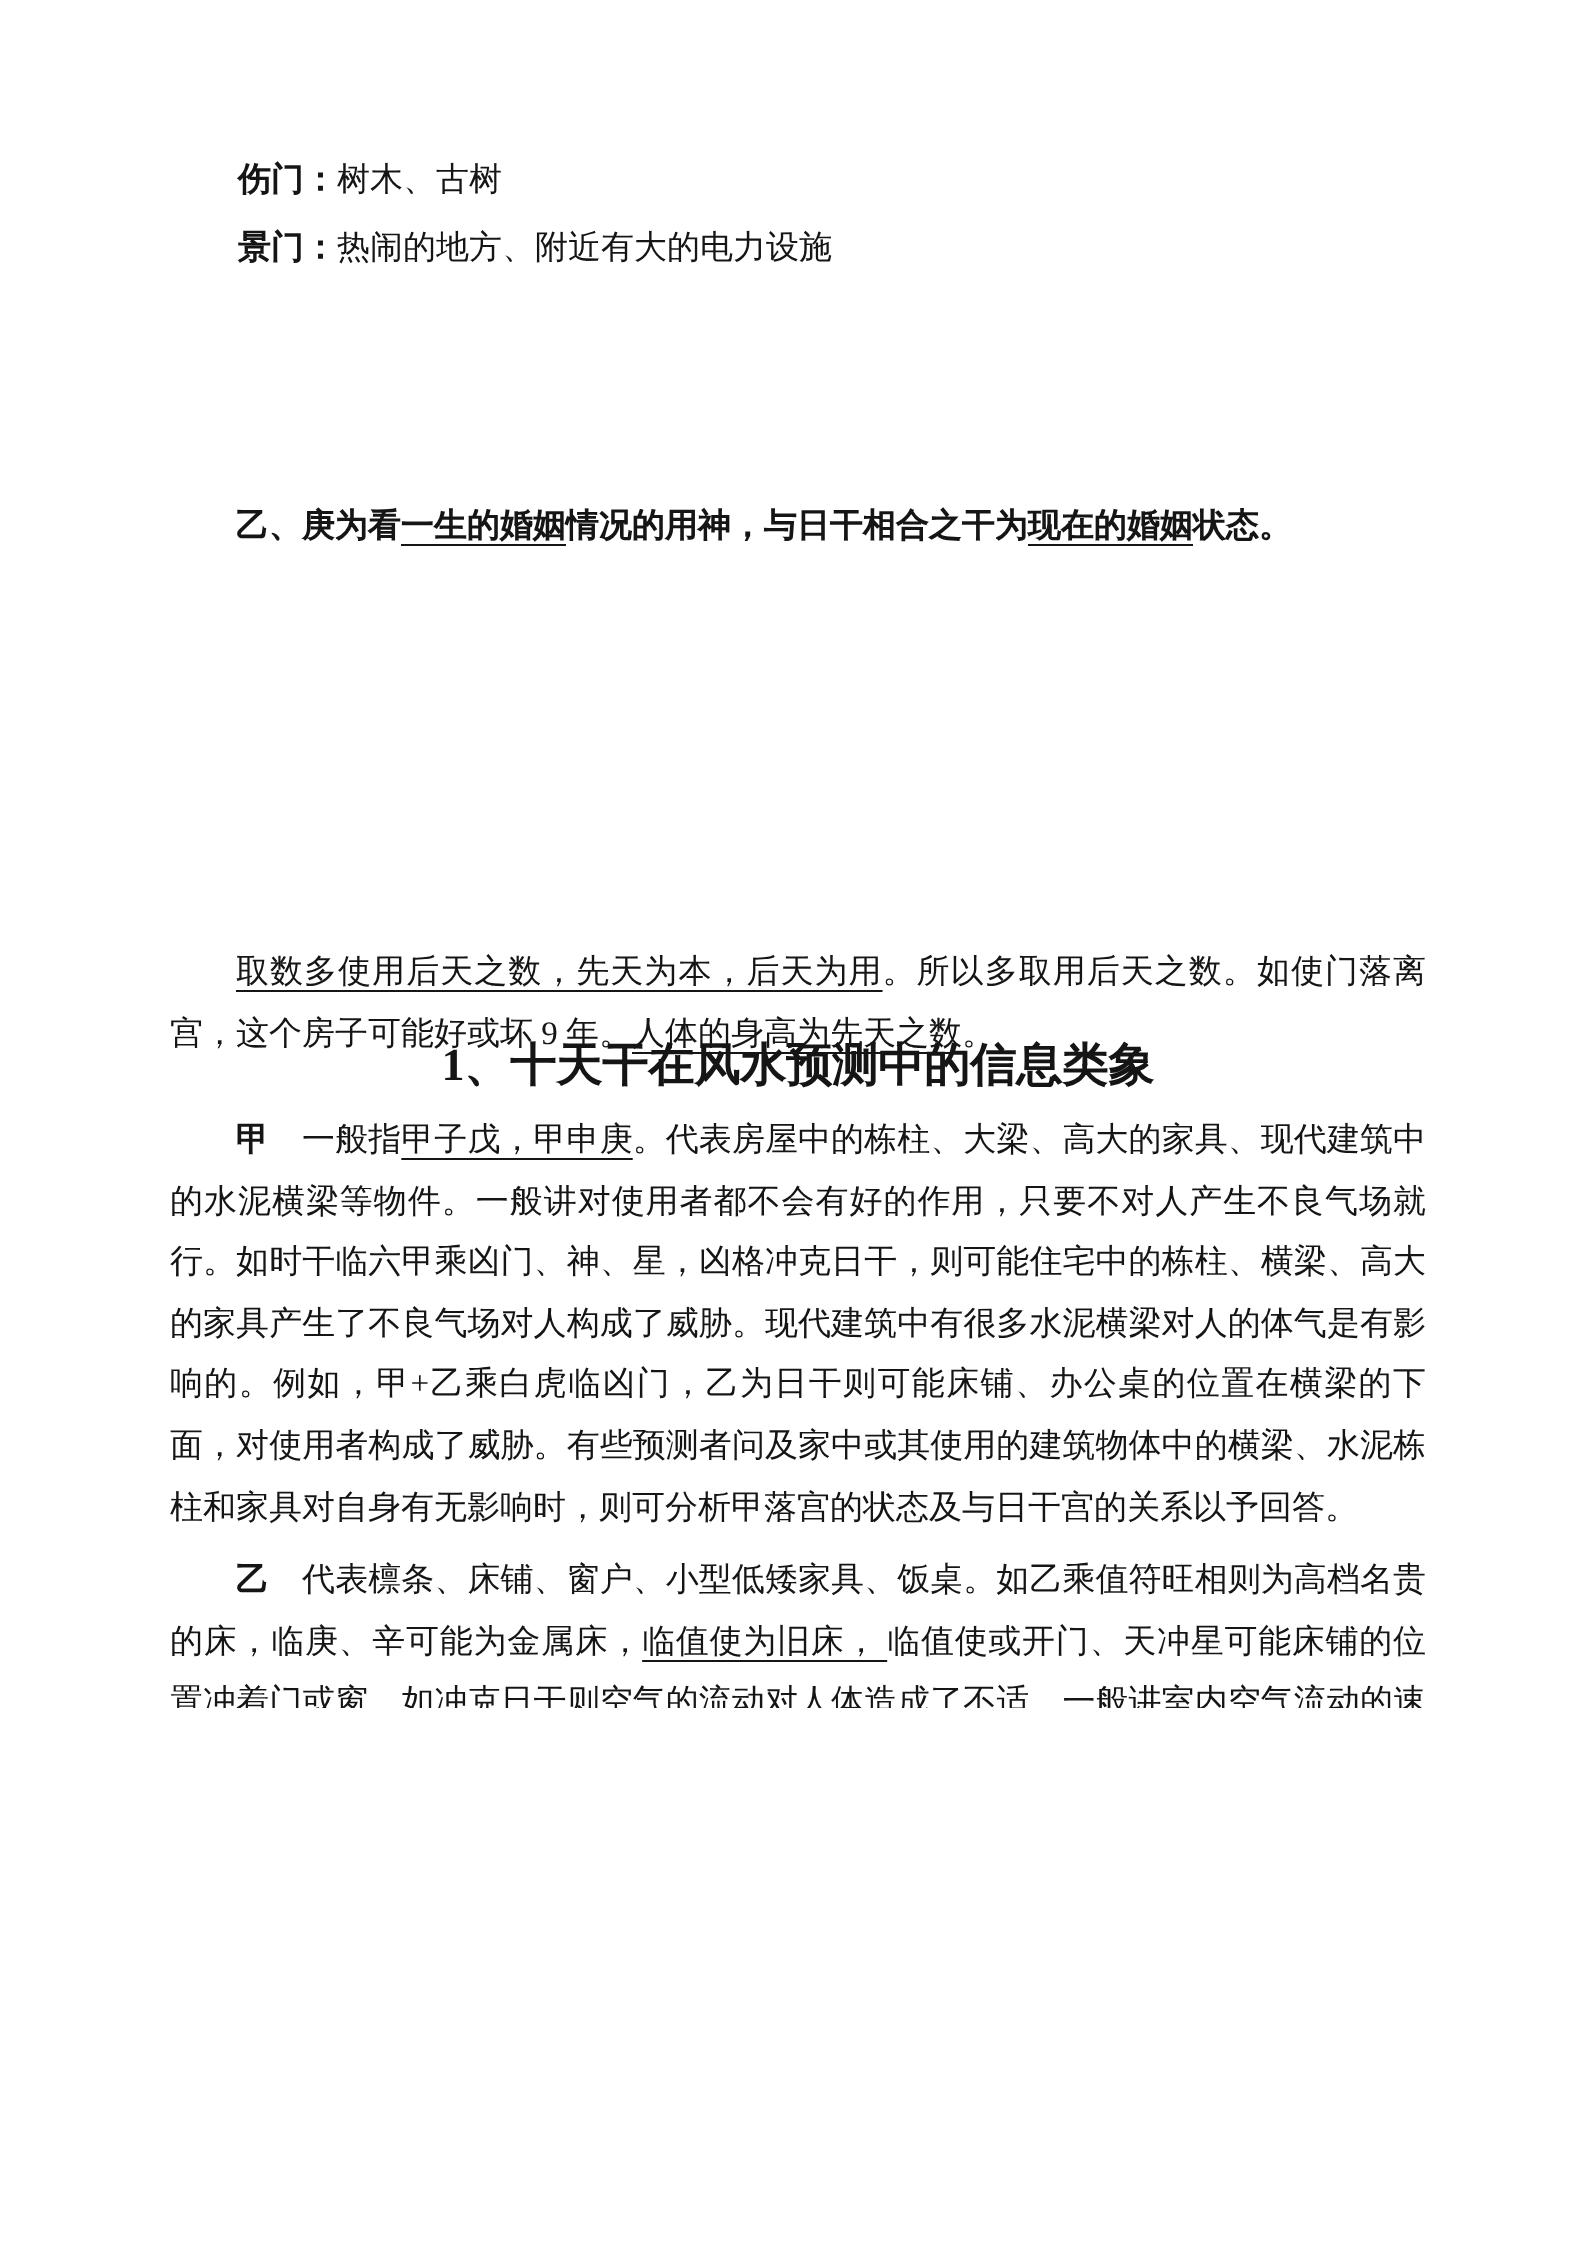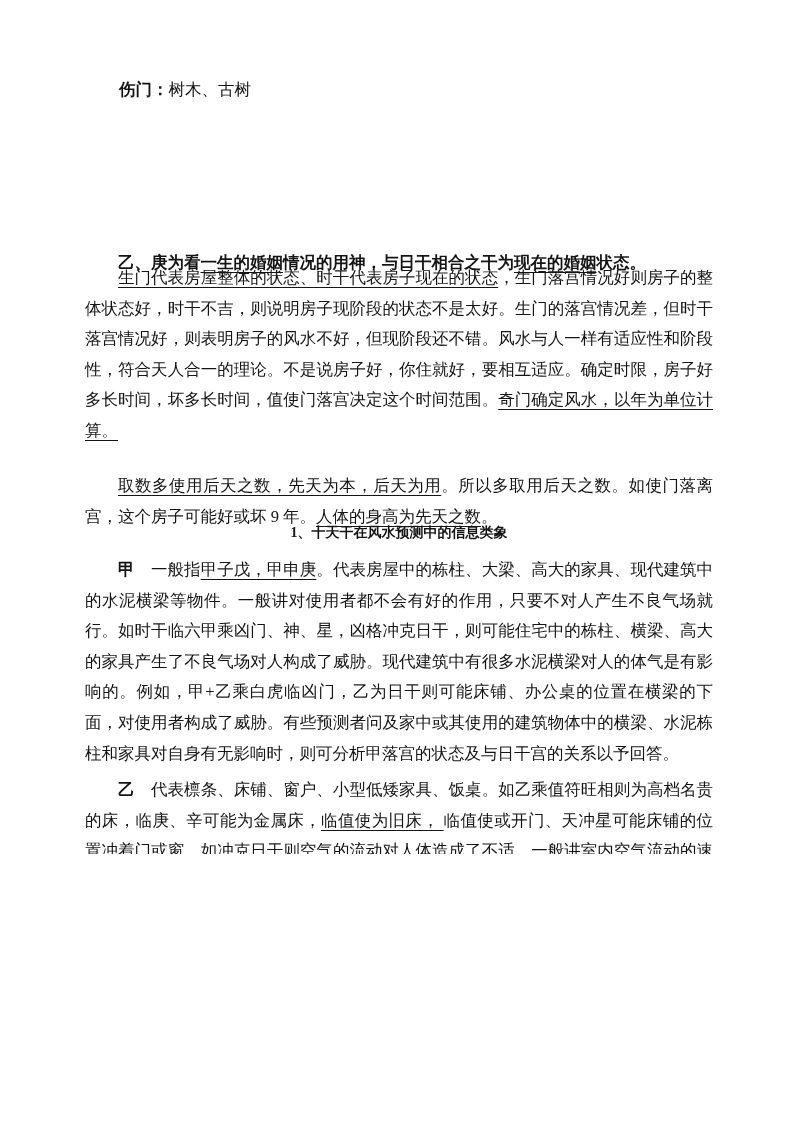--- a/index.html
+++ b/index.html
@@ -10,21 +10,21 @@
   .block{
     position:absolute;left:85px;width:628px;font-size:16.5px;line-height:30.6px;
     text-align:justify;text-justify:inter-character;letter-spacing:0;
   }
   .doors{line-height:33.5px;padding-left:34px;text-align:left;width:594px;}
   .indent{text-indent:2em;}
   .b{font-weight:bold;}
   .u{text-decoration:underline;text-underline-offset:3.5px;text-decoration-thickness:1.2px;}
   .note{font-weight:bold;}
   .heading{
-    text-align:center;font-weight:bold;font-size:14px;line-height:28px;
+    text-align:center;font-weight:bold;font-size:23px;line-height:28px;
   }
   .pagenum{text-align:right;font-size:15px;line-height:20px;}
   .footer{
     position:absolute;left:10px;top:1086px;
     font-family:"Liberation Sans","DejaVu Sans",sans-serif;
     font-weight:bold;font-size:22px;line-height:26px;letter-spacing:0.5px;
     white-space:nowrap;
   }
   .footer-ghost{
     position:absolute;left:10px;top:1117px;
@@ -33,25 +33,25 @@
     white-space:nowrap;
   }
 </style>
 </head>
 <body>
 
 <div class="page">
 
   <div class="block doors" style="top:73px;">
     <div><span class="b">伤门：</span><span>树木、古树</span></div>
+    <div><span class="b">景门：</span><span>热闹的地方、附近有大的电力设施</span></div>
   </div>
 
   <div class="block note indent" style="top:248px;"><span class="b">乙、庚为看</span><span class="b u">一生的婚姻</span><span class="b">情况的用神，与日干相合之干为</span><span class="b u">现在的婚姻</span><span class="b">状态。</span></div>
 
-  <div class="block indent" style="top:263px;"><span class="u">生门代表房屋整体的状态、时干代表房子现在的状态</span><span>，生门落宫情况好则房子的整体状态好，时干不吉，则说明房子现阶段的状态不是太好。生门的落宫情况差，但时干落宫情况好，则表明房子的风水不好，但现阶段还不错。风水与人一样有适应性和阶段性，符合天人合一的理论。不是说房子好，你住就好，要相互适应。确定时限，房子好多长时间，坏多长时间，值使门落宫决定这个时间范围。</span><span class="u">奇门确定风水，以年为单位计算。 </span></div>
 
   <div class="block indent" style="top:471px;"><span class="u">取数多使用后天之数，先天为本，后天为用</span><span>。所以多取用后天之数。如使门落离宫，这个房子可能好或坏 9 年。</span><span class="u">人体的身高为先天之数</span><span>。</span></div>
 
   <div class="block heading" style="top:519px;">1、十天干在风水预测中的信息类象</div>
 
   <div class="block indent" style="top:555px;"><span class="b">甲</span><span>　一般指</span><span class="u">甲子戊，甲申庚</span><span>。代表房屋中的栋柱、大梁、高大的家具、现代建筑中的水泥横梁等物件。一般讲对使用者都不会有好的作用，只要不对人产生不良气场就行。如时干临六甲乘凶门、神、星，凶格冲克日干，则可能住宅中的栋柱、横梁、高大的家具产生了不良气场对人构成了威胁。现代建筑中有很多水泥横梁对人的体气是有影响的。例如，甲+乙乘白虎临凶门，乙为日干则可能床铺、办公桌的位置在横梁的下面，对使用者构成了威胁。有些预测者问及家中或其使用的建筑物体中的横梁、水泥栋柱和家具对自身有无影响时，则可分析甲落宫的状态及与日干宫的关系以予回答。</span></div>
 
   <div class="block indent" style="top:775px;"><span class="b">乙</span><span>　代表檩条、床铺、窗户、小型低矮家具、饭桌。如乙乘值符旺相则为高档名贵的床，临庚、辛可能为金属床，</span><span class="u">临值使为旧床， </span><span>临值使或开门、天冲星可能床铺的位置冲着门或窗。如冲克日干则空气的流动对人体造成了不适，一般讲室内空气流动的速度要与人体脉搏跳动的速度相一致，人的感觉才舒适。低于脉搏跳动的速度就会感觉室息，出现气闷胸塞，萎靡不振，高于脉搏跳动的速度感觉就会眩晕，易引起伤风感冒，中风功能失调等疾病。临乙+辛、景门，床铺有响动、睡不踏实或经常移动。乙+丙、乙+戊，测北方的房屋有可能是火炕、土炕（北方为水，代表寒冷，需要取暖）。乙+壬、乙+癸，床铺下面潮湿或有下水管道。（一次为人看风水，主人说我床下有好东西，我看了下乙</span></div>
 
   <div class="block pagenum" style="top:1036px;">5</div>

